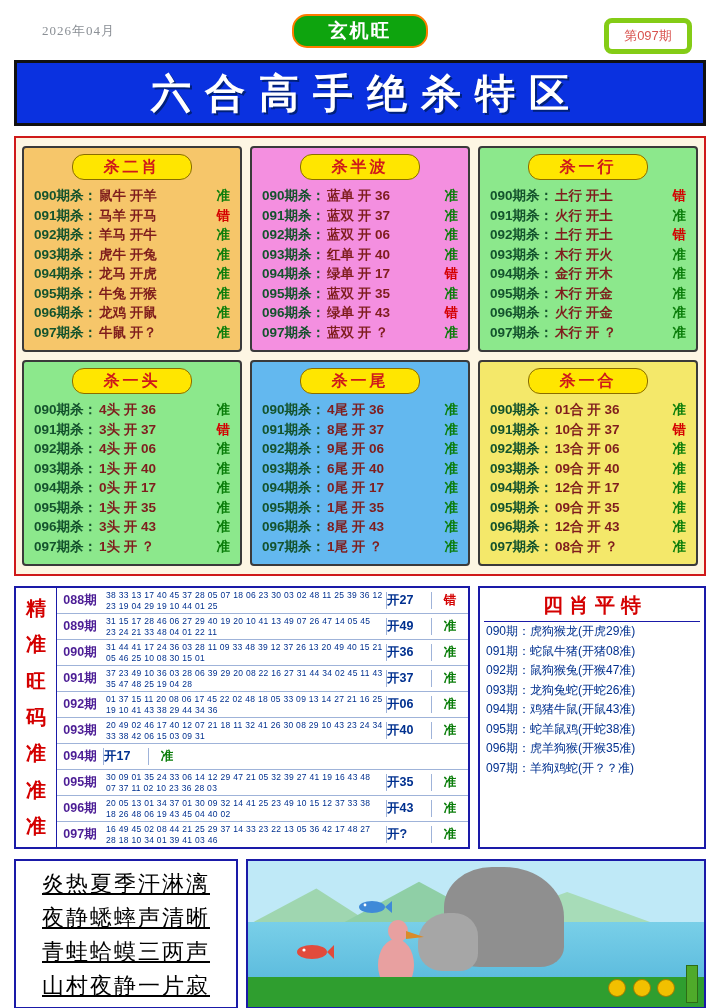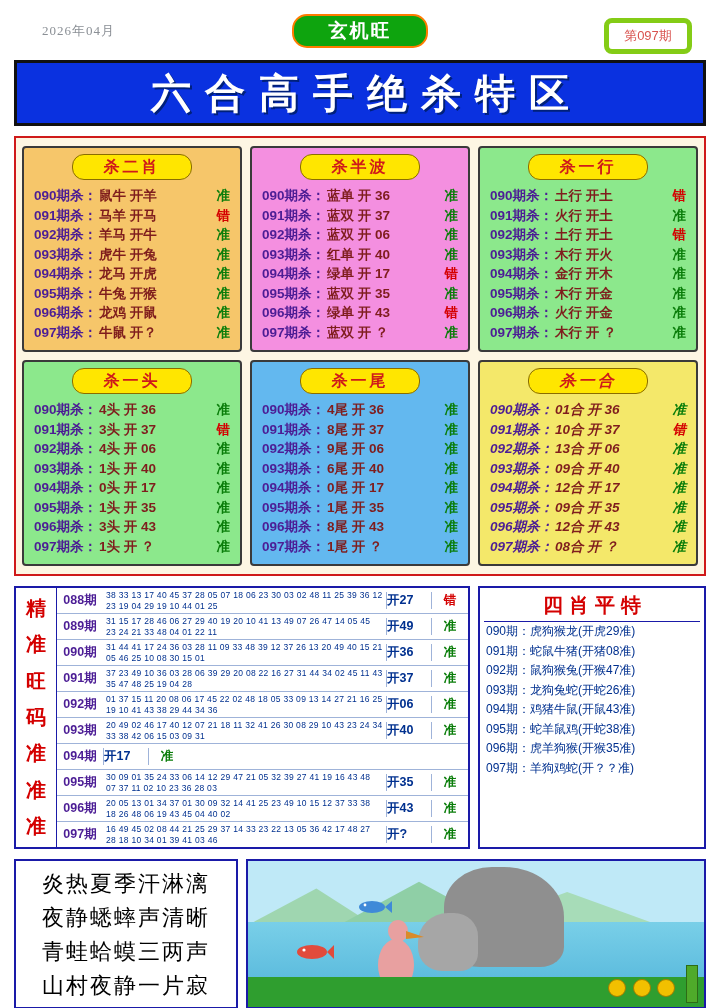--- a/index.html
+++ b/index.html
@@ -68,34 +68,34 @@
     border:2px solid #3a3a3a;
     border-radius:4px;
     padding:6px 4px 8px 4px;
     position:relative;
   }
   .p-orange{background:#f6c66a;}
   .p-pink{background:#f48fe0;}
   .p-green{background:#8ce88c;}
   .p-green2{background:#8ce88c;}
   .p-blue{background:#63b8ef;}
-  .p-yellow{background:#f4e86a;font-style:italic;}
+  .p-yellow{background:#f4e86a;}
   .ptitle{
     margin:0 auto 6px auto;width:118px;height:24px;
     background:#ffe600;border:1px solid #8a6d00;border-radius:12px;
     display:flex;align-items:center;justify-content:center;
     color:#cf1a1a;font-size:16px;font-weight:bold;letter-spacing:3px;
   }
   .rows{padding:0 6px;}
   .row{
     display:flex;align-items:baseline;
     font-size:13.5px;font-weight:bold;
     line-height:19.5px;white-space:nowrap;
   }
-  .row .lab{color:#4c1d95;}
+  .row .lab{color:#14532d;}
   .row .mid{color:#7f1d1d;margin-left:2px;}
   .row .res{margin-left:auto;padding-left:6px;}
   .ok{color:#0a7d0a;}
   .no{color:#d40000;}
   
   .lower{
     margin:10px 14px 0 14px;
     display:flex;
     gap:8px;
   }
@@ -148,20 +148,21 @@
     white-space:nowrap;padding-left:2px;
   }
   
   .bottom{
     margin:10px 14px 0 14px;display:flex;gap:8px;height:150px;
   }
   .poem{
     flex:0 0 212px;border:2px solid #1a1aa8;background:#ffffff;
     padding:6px 4px;
     font-family:"Liberation Serif",serif;
+    text-decoration:underline;
   }
   .poem div{
     font-size:22px;color:#000;letter-spacing:2px;line-height:34px;
     text-align:center;
   }
   .picture{
     flex:1;border:2px solid #1a1aa8;position:relative;overflow:hidden;
     background:linear-gradient(#bfe9f7 0%,#bfe9f7 42%,#7fd0ea 42%,#6fc3e4 100%);
   }
   .mtn{

